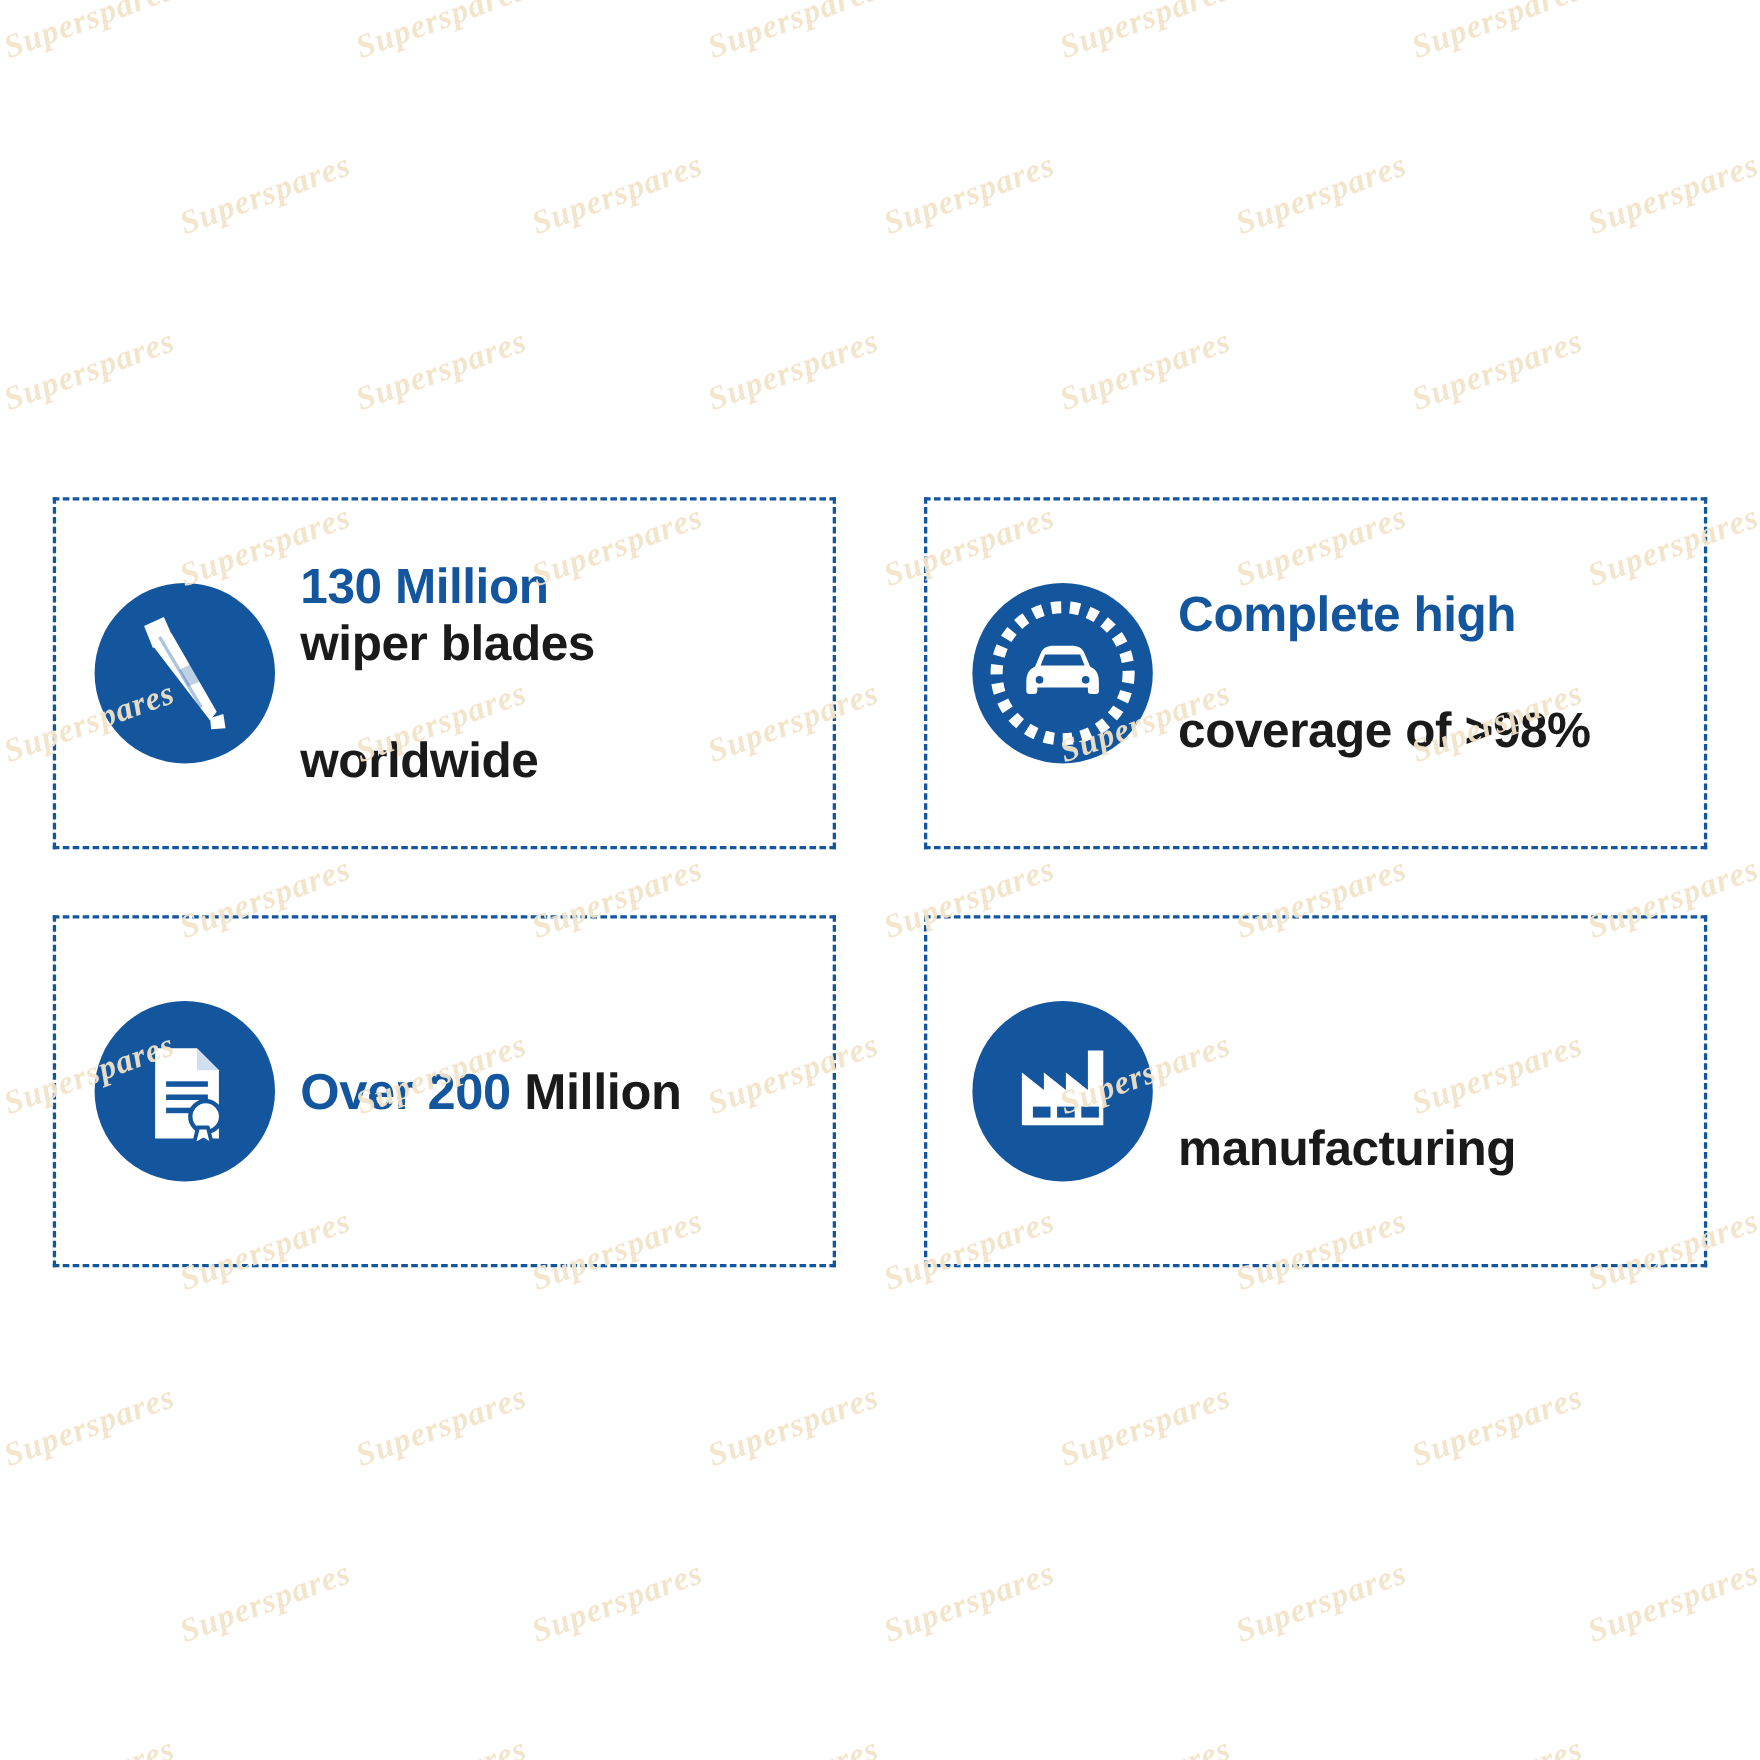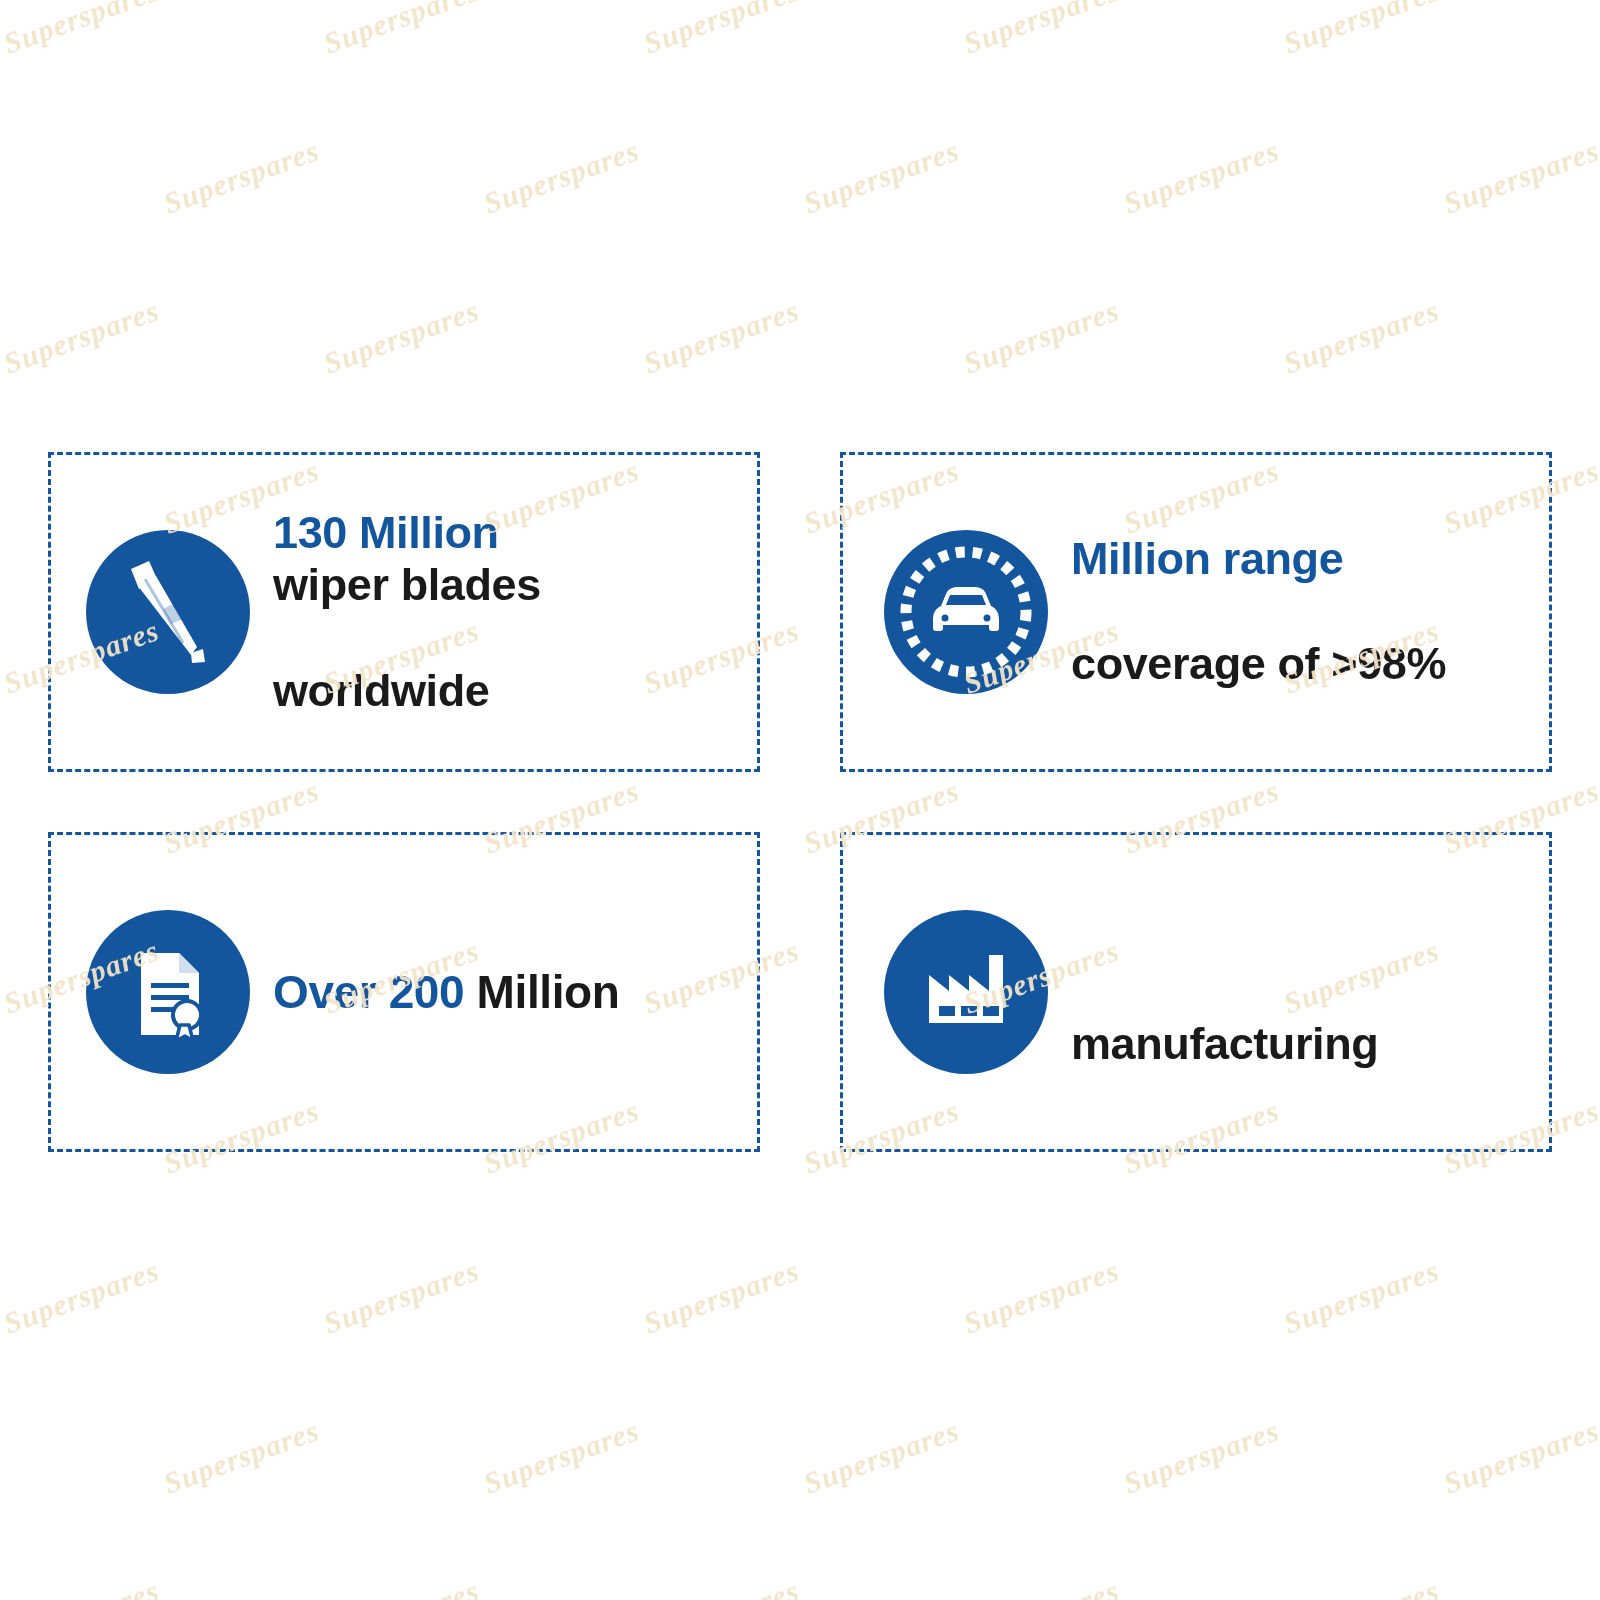--- a/index.html
+++ b/index.html
@@ -117,21 +117,21 @@
         </g>
         <g fill="#ffffff">
           <path d="M56 97 c0-9 4-12 8-14 l5-12 c2-5 6-7 12-7 h16 c6 0 10 2 12 7 l5 12 c4 2 8 5 8 14 v8 c0 2-1 3-3 3 h-4 c-2 0-3-1-3-3 v-3 H66 v3 c0 2-1 3-3 3 h-4 c-2 0-3-1-3-3 z"></path>
           <path d="M73 72 h32 l4 10 H69 z" fill="#14569e"></path>
           <circle cx="68" cy="95" r="3.5" fill="#14569e"></circle>
           <circle cx="110" cy="95" r="3.5" fill="#14569e"></circle>
         </g>
       </svg>
     </div>
     <div class="card-text">
-      <span class="hl nowrap">Million range</span><br>
+      <span class="hl nowrap">Complete high</span><br>
       <br>
       <span class="nowrap">coverage of &gt;98%</span>
     </div>
   </div>
 
   <div class="card">
     <div class="icon-wrap">
       <svg width="178" height="178" viewBox="0 0 178 178" aria-hidden="true">
         <circle cx="89" cy="89" r="82" fill="#14569e"></circle>
         <g>

